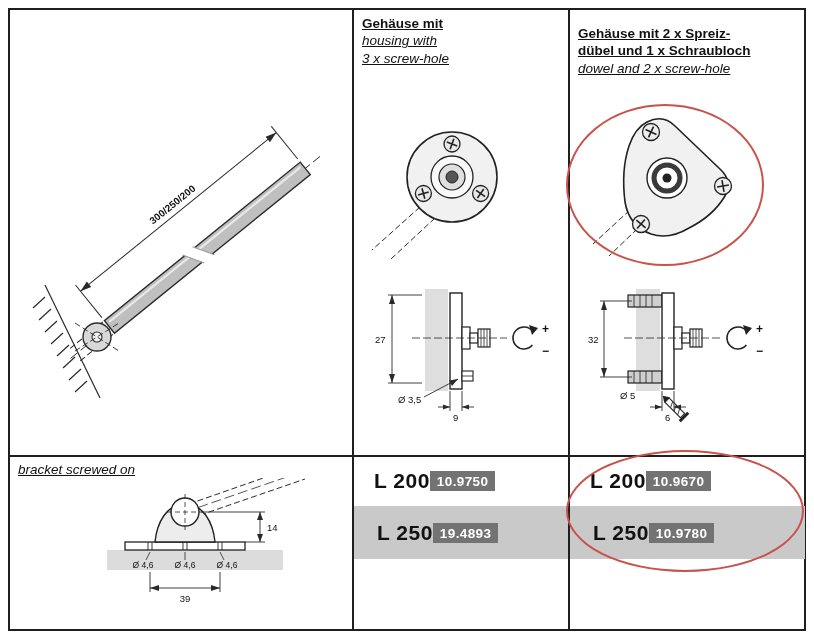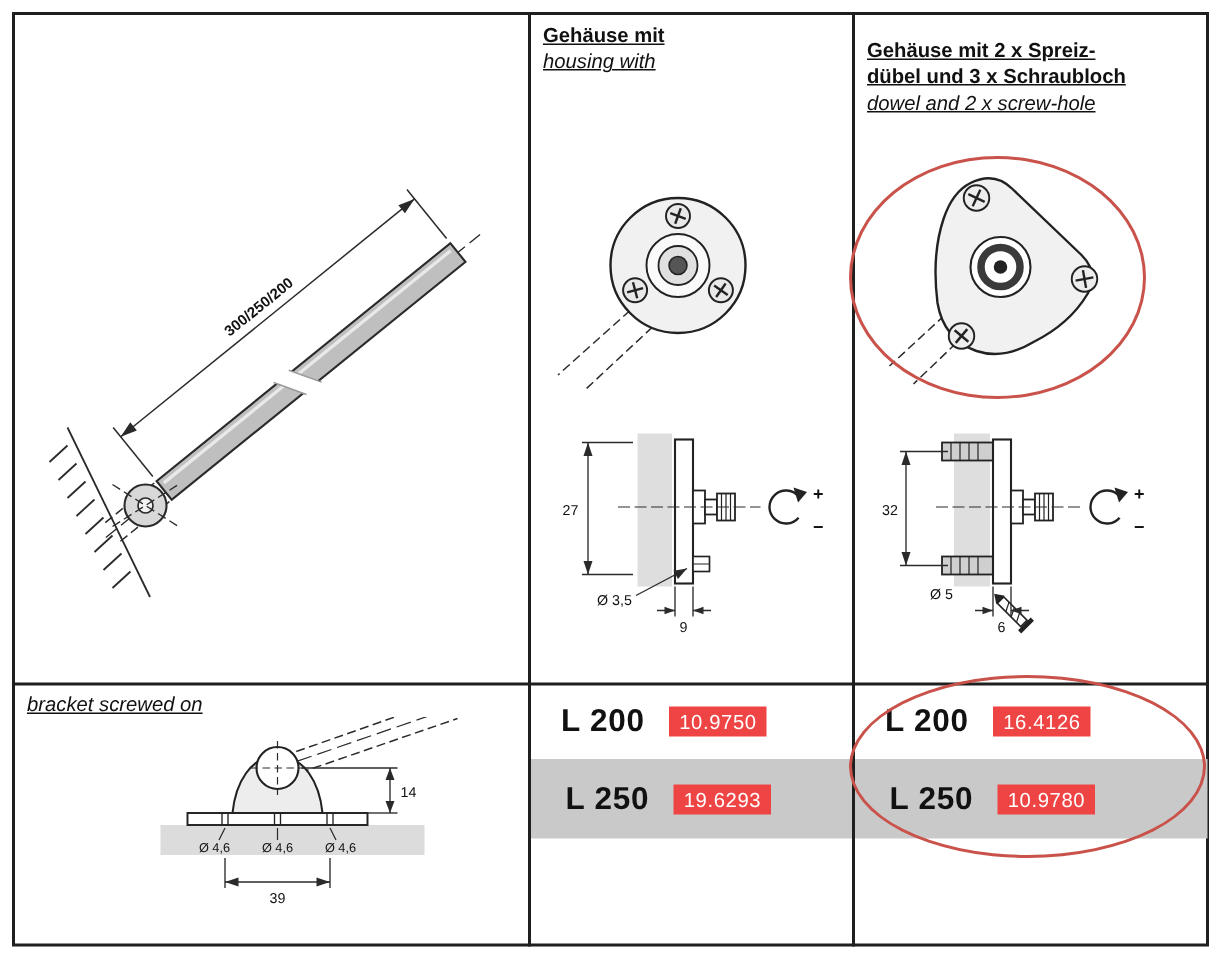--- a/index.html
+++ b/index.html
@@ -14,68 +14,69 @@
   .frame {
     position:absolute; left:8px; top:8px; width:798px; height:623px;
     border:2px solid #1f1f1f; background:#fff; z-index:0;
   }
   .vline, .hline { position:absolute; background:#1f1f1f; z-index:5; }
   .col-header { position:absolute; z-index:4; font-size:13.5px; line-height:1.28;text-decoration:underline; }
   .col-header .de { font-weight:bold; }
   .col-header .en { font-style:italic; }
   .prod-row {
     position:absolute; display:flex; align-items:center;
-    padding-left:21px; gap:16px; z-index:1;
+    padding-left:21px; gap:0; z-index:1;
   }
   .row-gray { background:#c9c9c9;padding-left:24px; }
   .prod-len { font-size:21px; font-weight:bold; letter-spacing:0.5px; }
   .prod-code {
-    background:#ef4444; color:#fff; font-size:13.5px; font-weight:normal;
+    background:#737373; color:#fff; font-size:13.5px; font-weight:bold;
     padding:3px 7px 2px 7px; letter-spacing:0.4px;
   }
   .drawing { position:absolute; z-index:2; }
   svg text { font-family:"Liberation Sans", sans-serif; fill:#111; }
   .red-ellipse {
     position:absolute; border:2.5px solid #c9524a; border-radius:50%;
     z-index:8; background:transparent;
   }
 </style>
 </head>
 <body>
 
 <div class="frame"></div>
 
 <div class="prod-row" style="left:353px;top:456px;width:215px;height:50px;">
   <span class="prod-len">L 200</span>
   <span class="prod-code">10.9750</span>
 </div>
 <div class="prod-row row-gray" style="left:353px;top:506px;width:215px;height:53px;">
   <span class="prod-len">L 250</span>
-  <span class="prod-code">19.6293</span>
+  <span class="prod-code">19.4893</span>
 </div>
 <div class="prod-row" style="left:569px;top:456px;width:236px;height:50px;">
   <span class="prod-len">L 200</span>
-  <span class="prod-code">16.4126</span>
+  <span class="prod-code">10.9670</span>
 </div>
 <div class="prod-row row-gray" style="left:569px;top:506px;width:236px;height:53px;">
   <span class="prod-len">L 250</span>
   <span class="prod-code">10.9780</span>
 </div>
 
 <div class="vline" style="left:352px;top:8px;width:2px;height:623px;"></div>
 <div class="vline" style="left:568px;top:8px;width:2px;height:623px;"></div>
 <div class="hline" style="left:8px;top:455px;width:798px;height:2px;"></div>
 
 <div class="col-header" style="left:362px;top:15px;width:195px;">
   <div class="de">Gehäuse mit</div>
   <div class="en">housing with</div>
+  <div class="en">3 x screw-hole</div>
 </div>
 <div class="col-header" style="left:578px;top:25px;width:222px;">
   <div class="de">Gehäuse mit 2 x Spreiz-</div>
-  <div class="de">dübel und 3 x Schraubloch</div>
+  <div class="de">dübel und 1 x Schraubloch</div>
   <div class="en">dowel and 2 x screw-hole</div>
 </div>
 <div class="col-header" style="left:18px;top:461px;width:200px;">
   <div class="en">bracket screwed on</div>
 </div>
 
 <svg class="drawing" style="left:14px;top:85px;" width="335" height="335" viewBox="0 0 335 335">
   <g stroke="#2a2a2a" stroke-width="1.2" fill="none">
     <line x1="31" y1="200" x2="86" y2="313"></line>
     <line x1="31" y1="212" x2="19" y2="223"></line>

